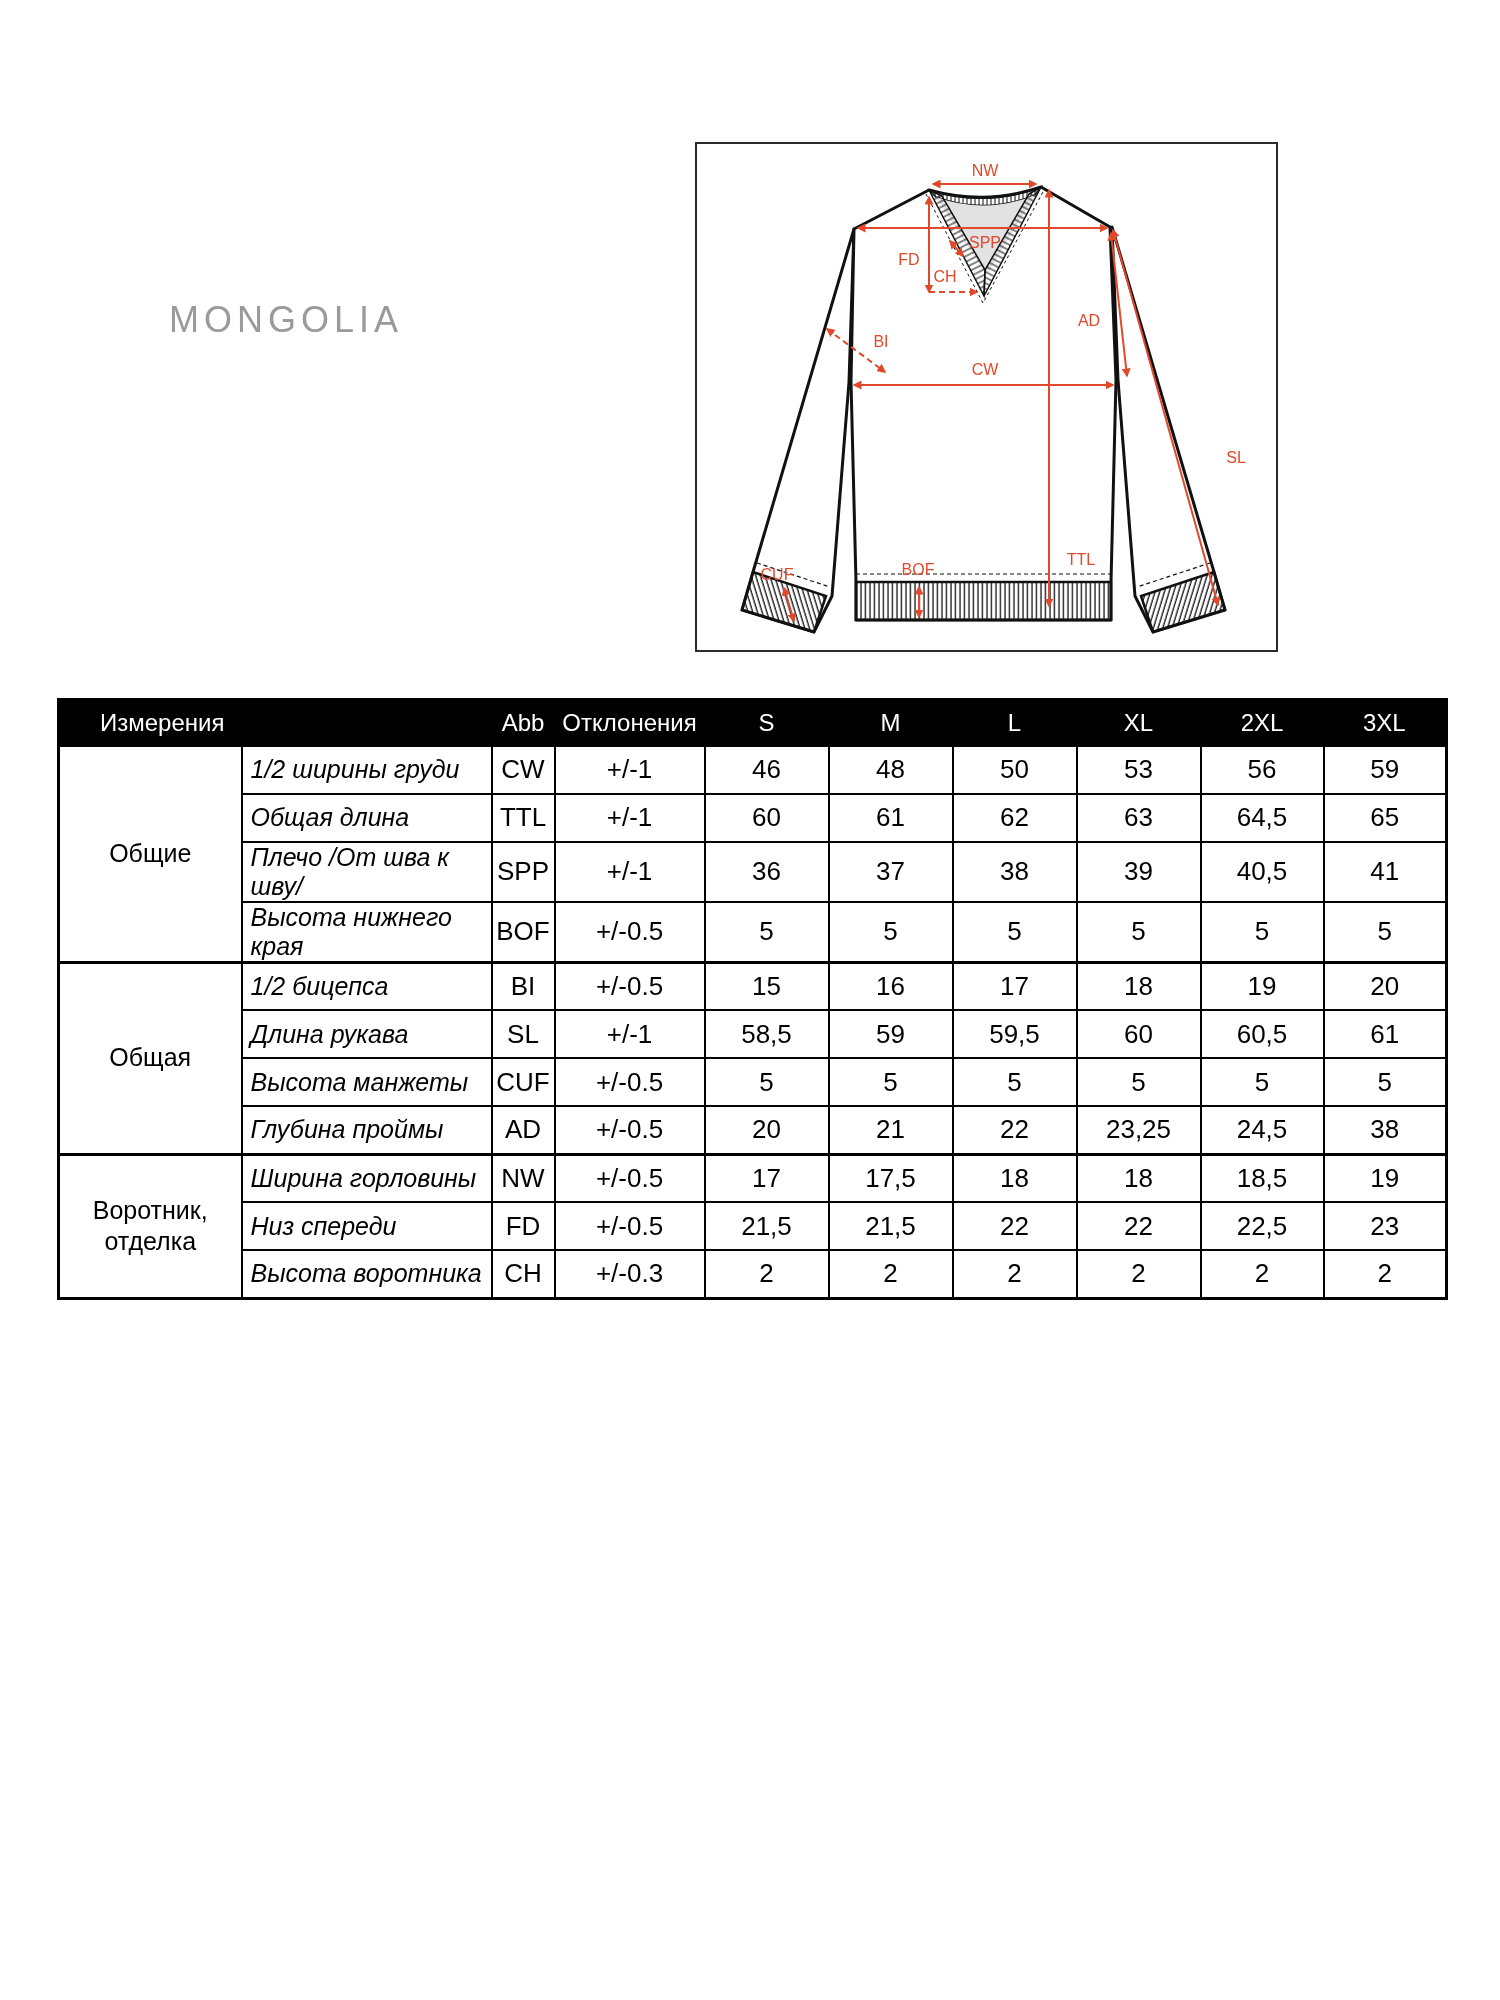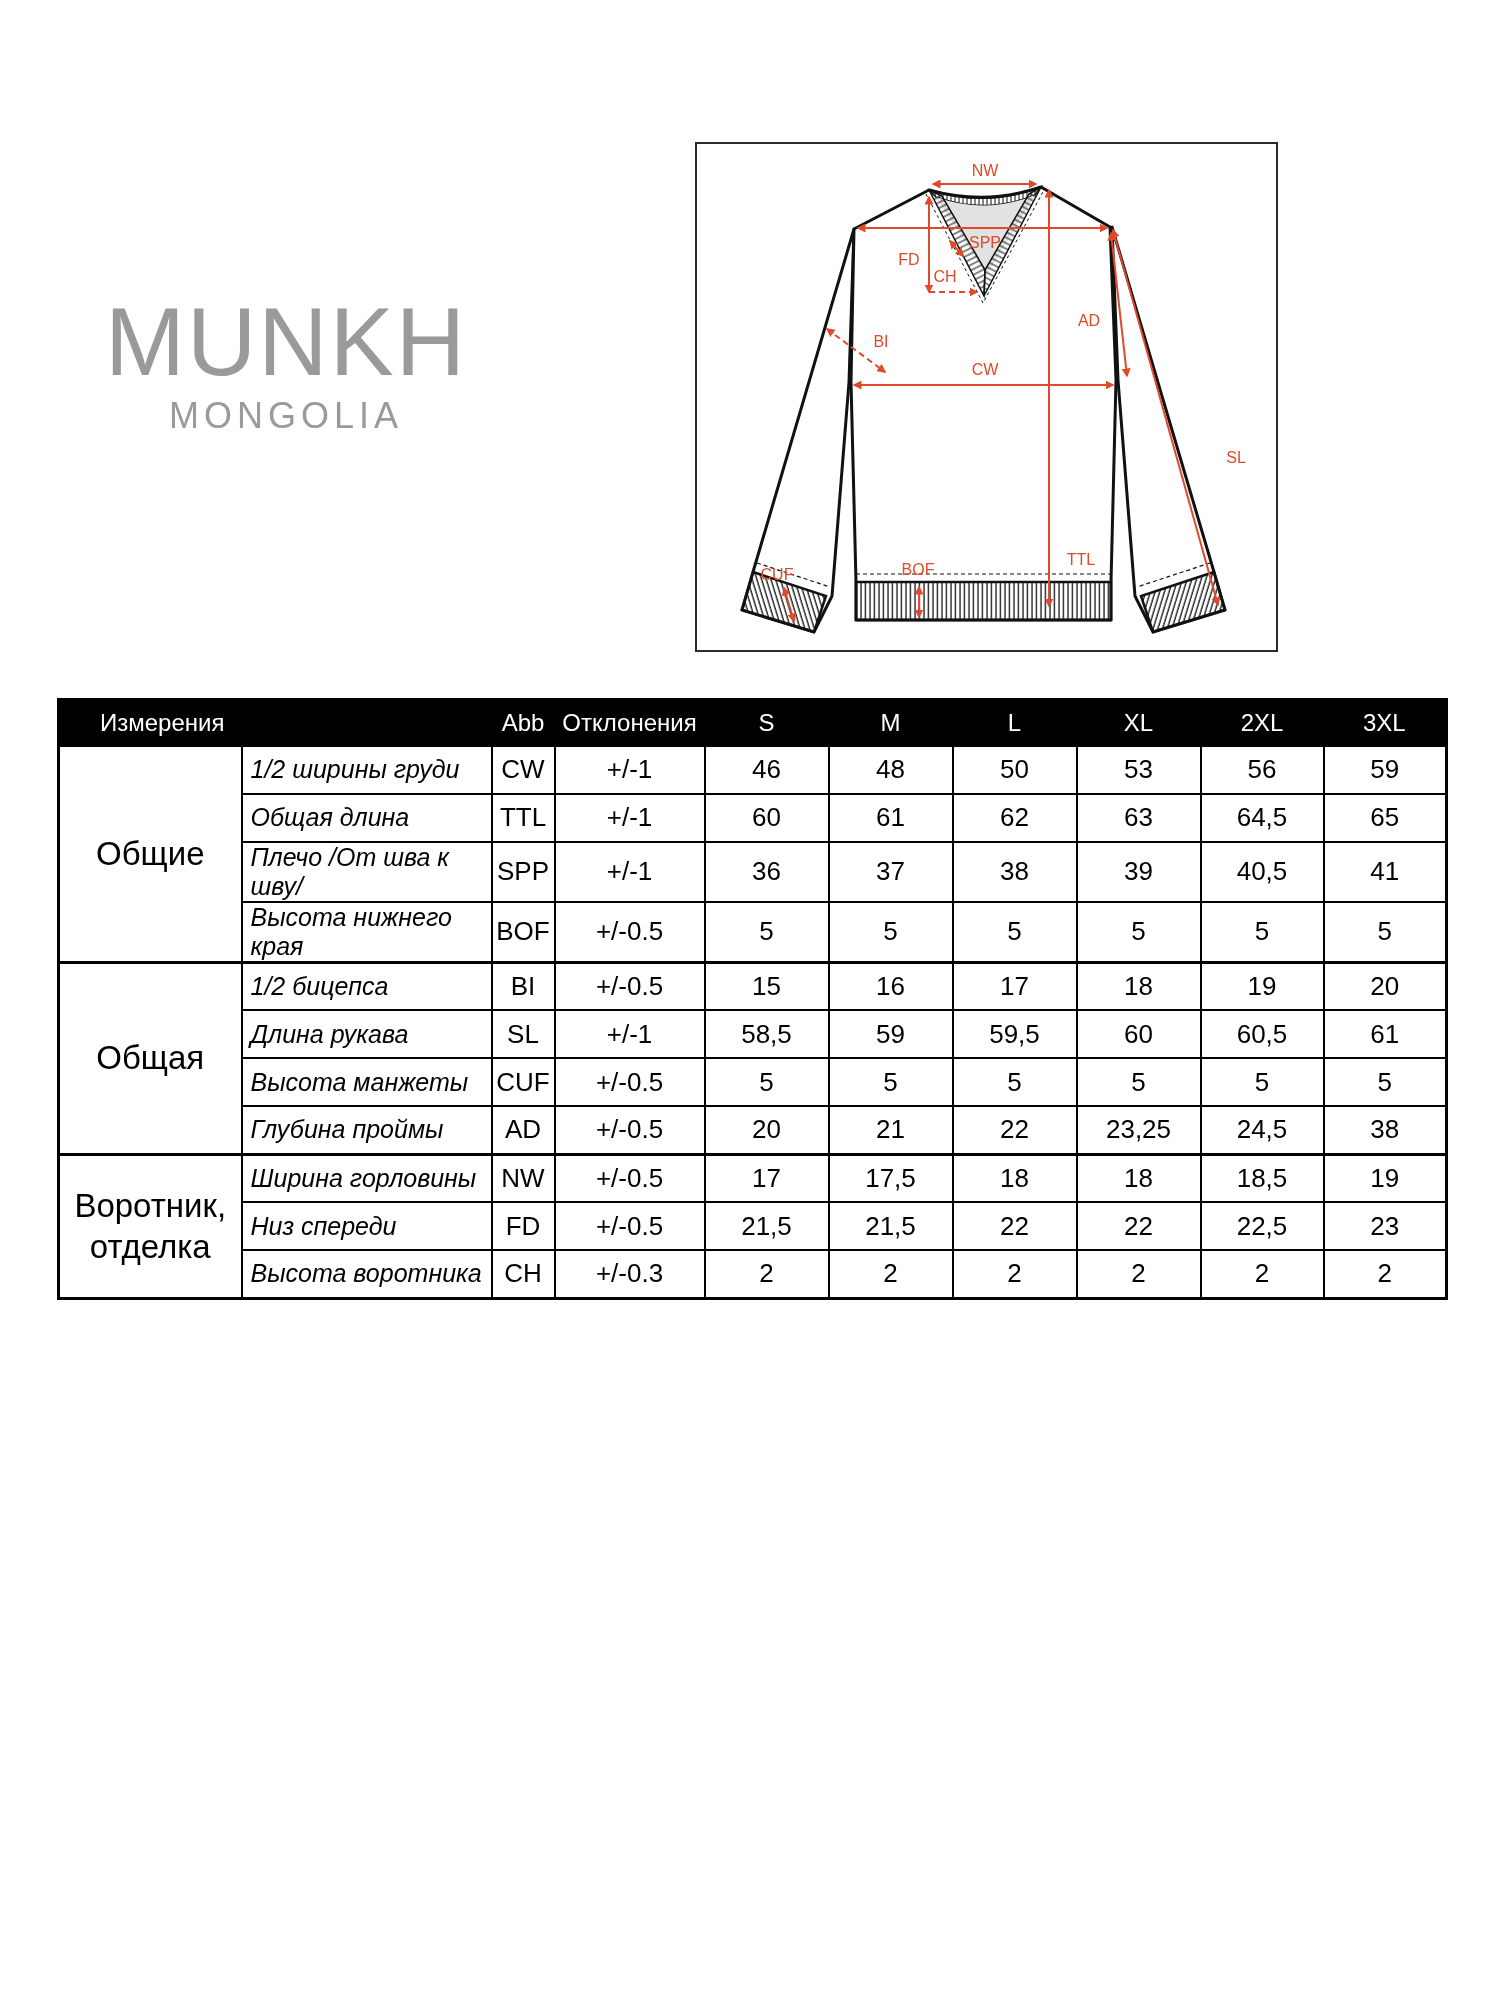--- a/index.html
+++ b/index.html
@@ -16,30 +16,29 @@
   .diagram { position:absolute; left:695px; top:142px; width:583px; height:510px; border:2px solid #2b2b2b; background:#fff; }
   .diagram svg { position:absolute; left:0; top:0; }
   .dlabel { position:absolute; transform:translate(-50%,-50%); font-size:16px; line-height:16px; color:var(--accent,#e0492b); white-space:nowrap; }
 
   
   .size-table { position:absolute; left:57px; top:698px; width:1388px; border-collapse:collapse; table-layout:fixed; border:3px solid #000; }
   .size-table thead th { background:var(--header-bg,#000); color:var(--header-text,#fff); font-weight:400; font-size:24px; height:46px; border:0; text-align:center; }
   .size-table thead th.th-measure { text-align:left; padding-left:40px; }
   .size-table tbody td { border:2px solid #000; height:48px; text-align:center; vertical-align:middle; font-size:26px; color:#000; background:#fff; }
   .size-table tbody td.measure-cell { text-align:left; padding-left:8px; font-size:25px;font-style:italic; }
-  .size-table tbody td.group-cell { font-size:33px; padding:0 12px; line-height:1.25; }
+  .size-table tbody td.group-cell { font-size:25px; padding:0 12px; line-height:1.25; }
   .size-table tbody tr.group-start td { border-top:3px solid #000; }
 </style>
 </head>
 <body>
 
 <div class="page">
 
   <div class="logo">
-    <div class="logo-main">MUNKH</div>
     <div class="logo-sub">MONGOLIA</div>
   </div>
 
   <div class="diagram">
     <svg width="579" height="506" viewBox="0 0 579 506">
       <defs>
         <marker id="ah" markerWidth="9" markerHeight="9" refX="7.5" refY="4.5" orient="auto-start-reverse" markerUnits="userSpaceOnUse">
           <path d="M0,0 L9,4.5 L0,9 Z" fill="#e0492b"></path>
         </marker>
         <pattern id="ribV" patternUnits="userSpaceOnUse" width="4.5" height="12">

